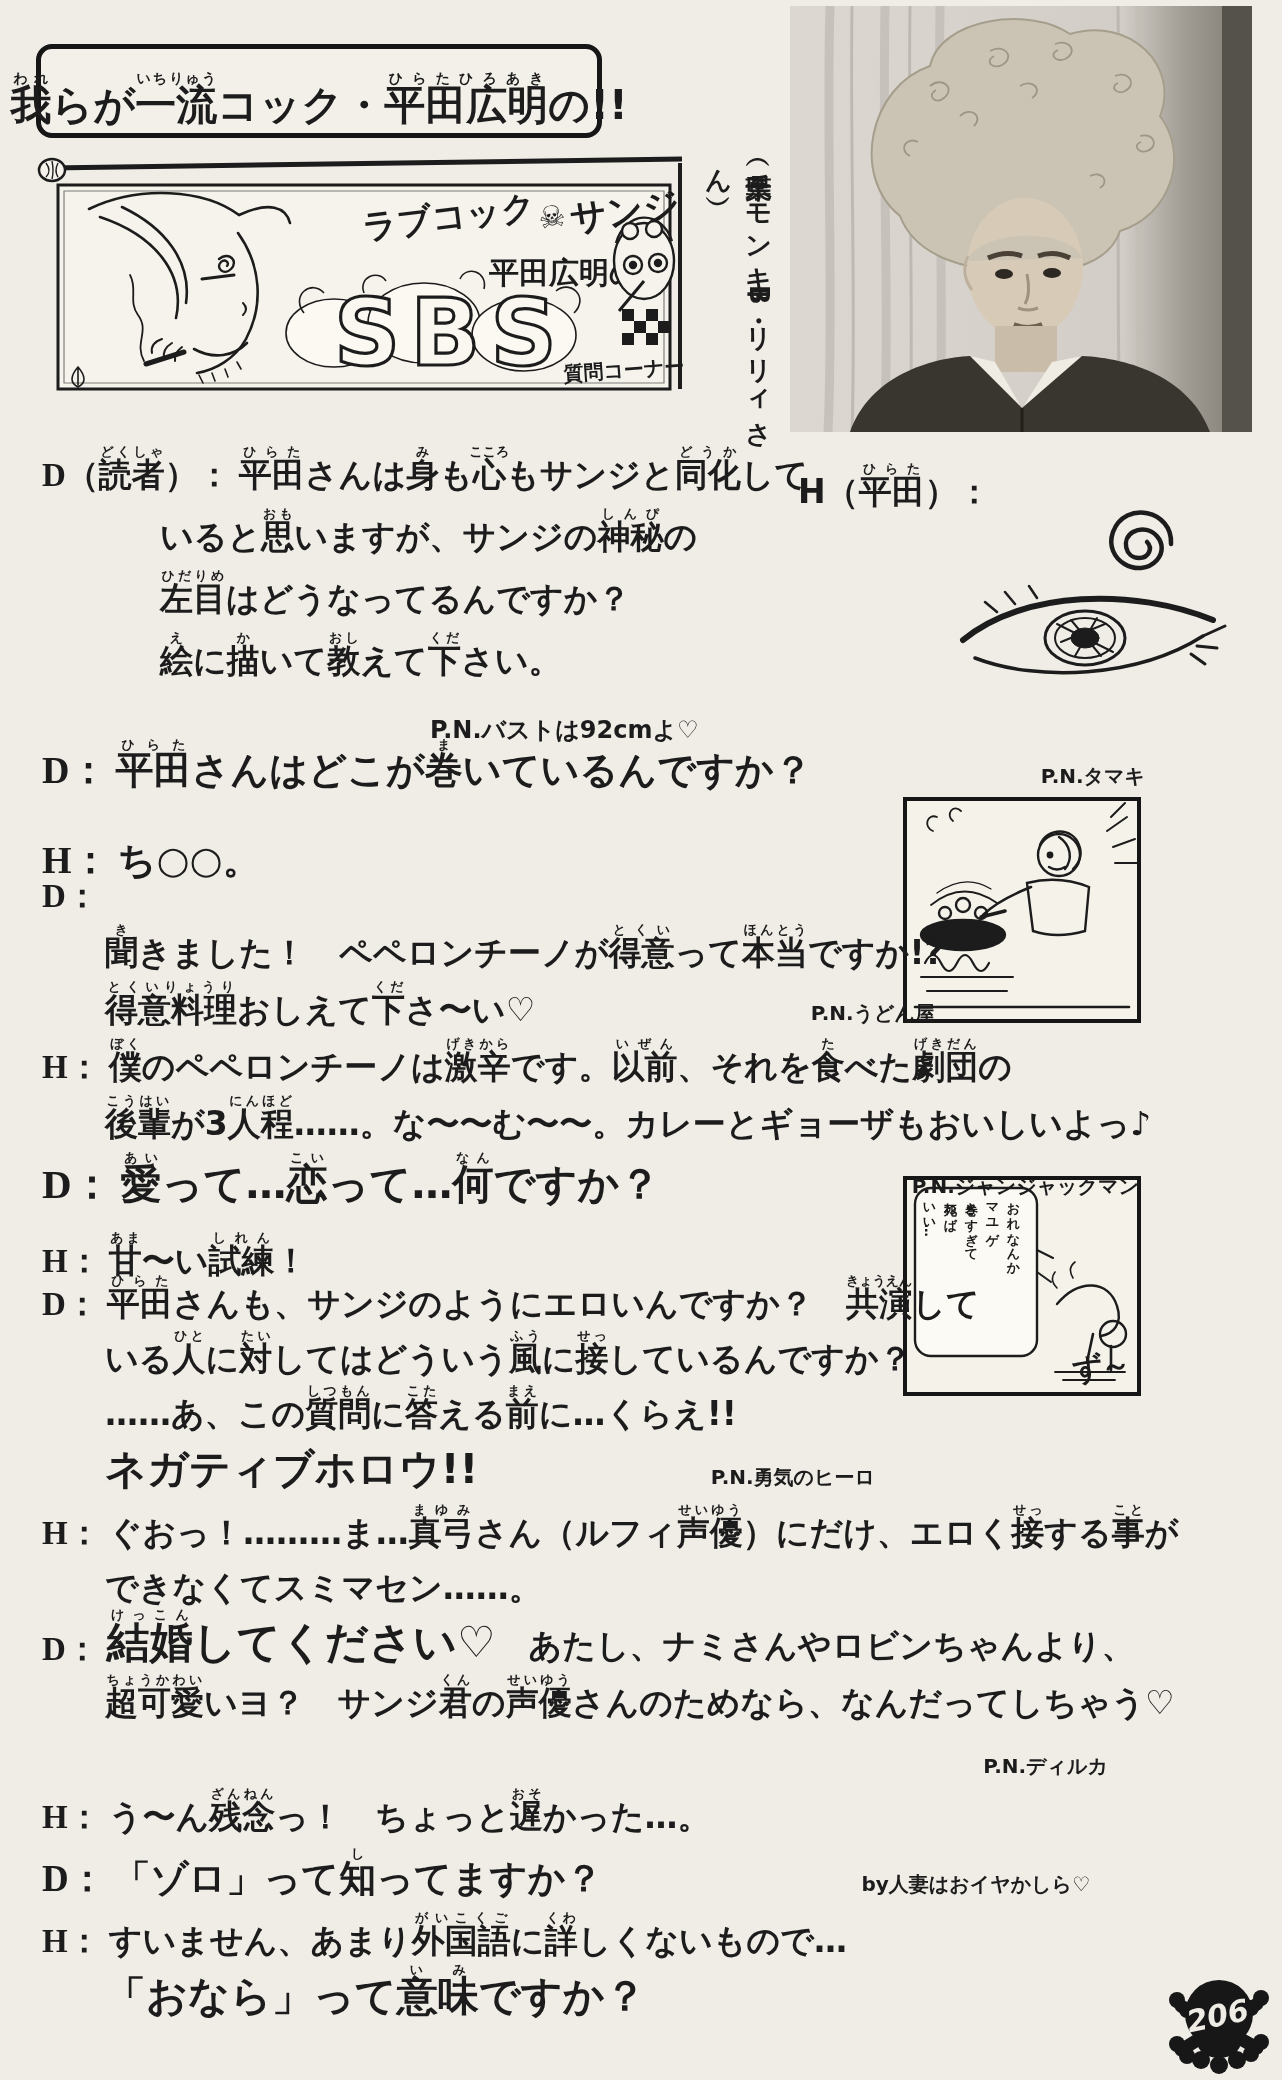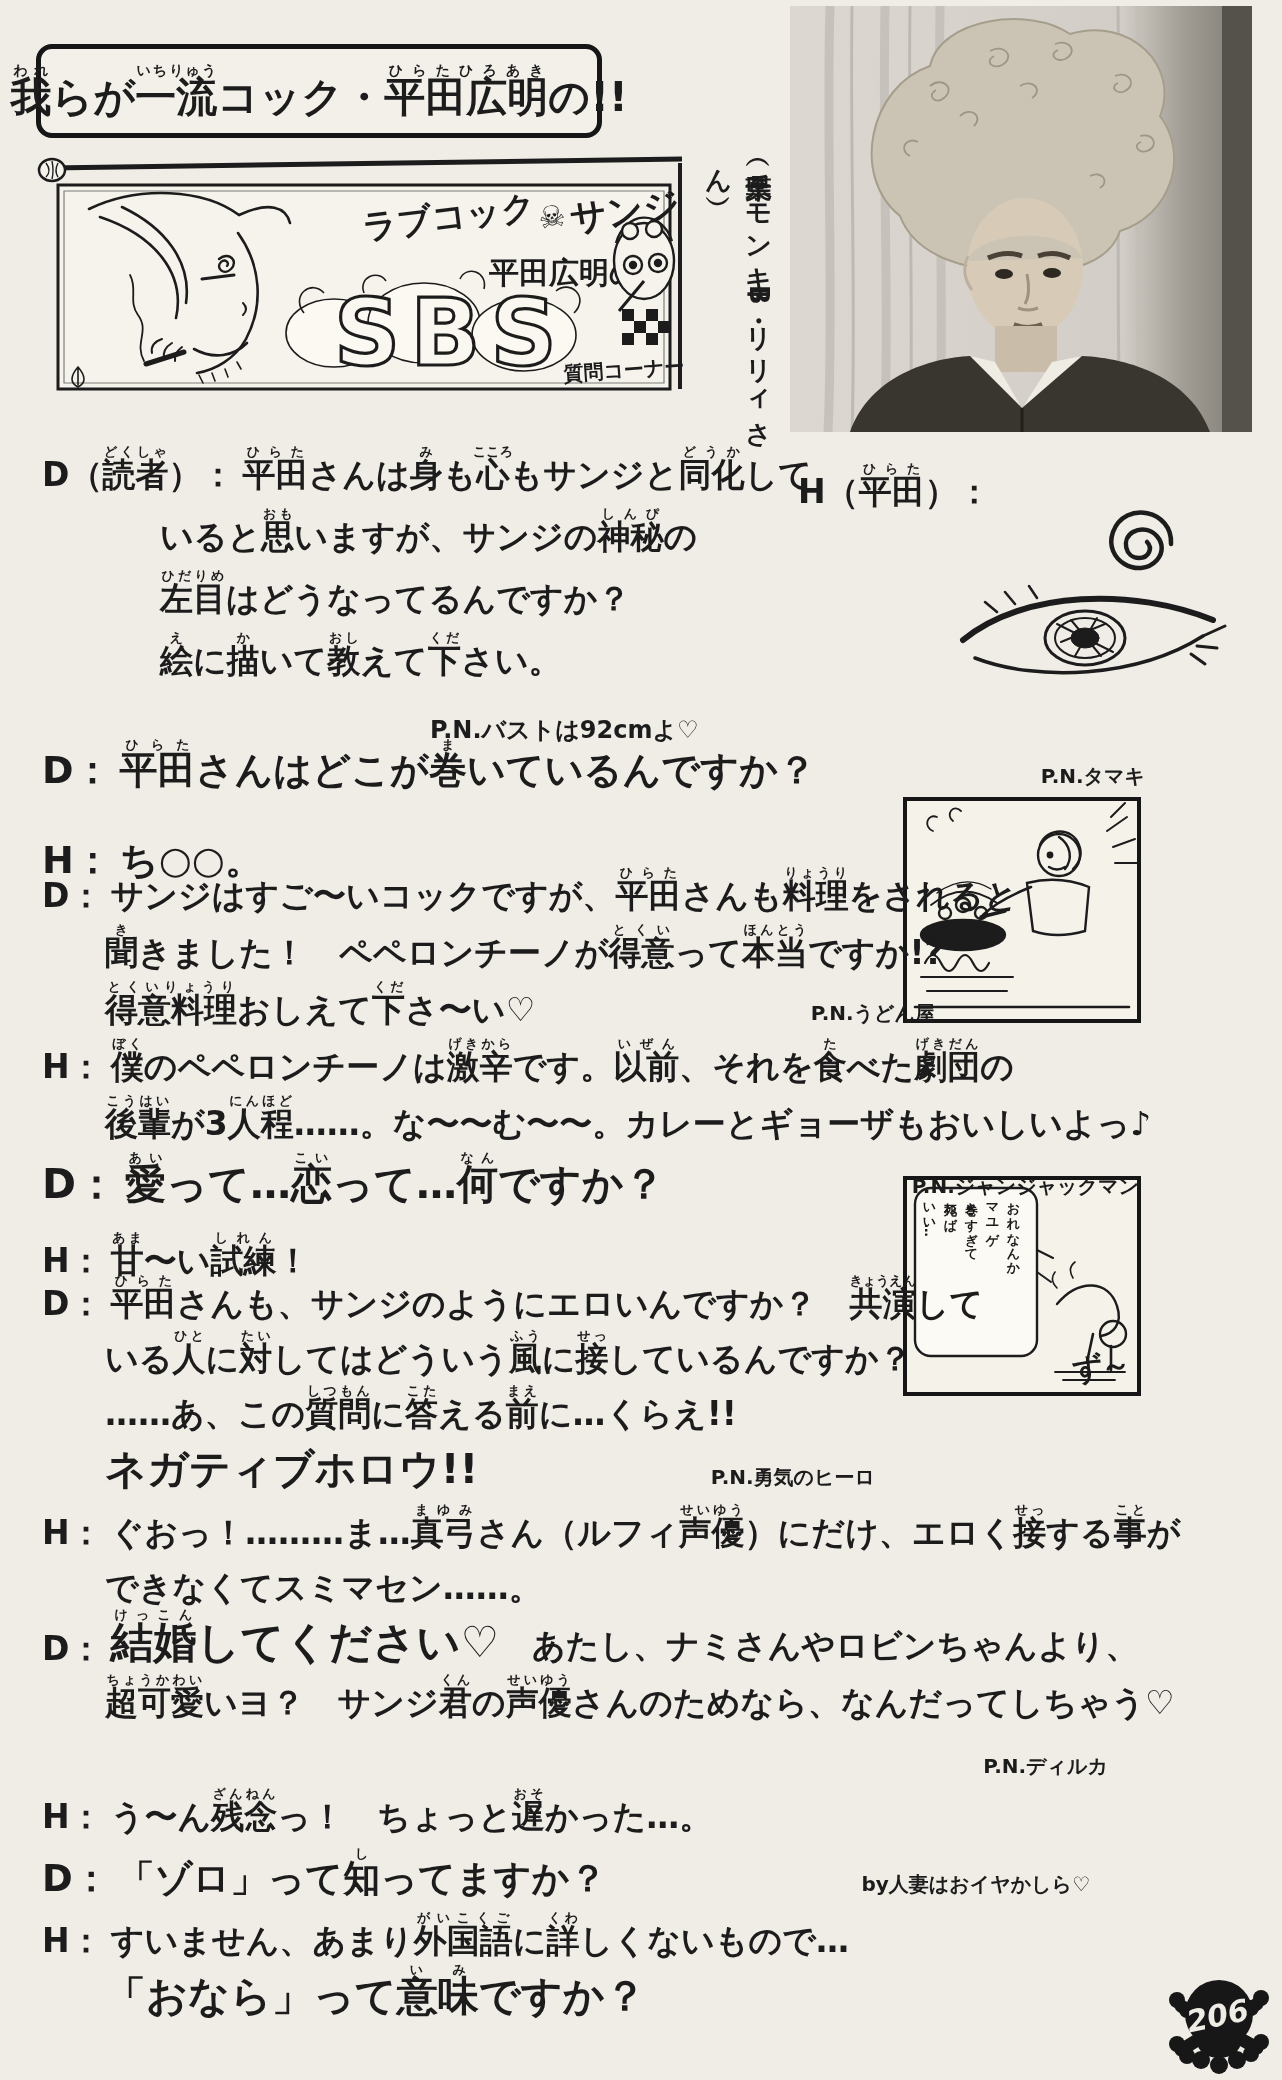--- a/index.html
+++ b/index.html
@@ -6,21 +6,21 @@
   .page{
     position:relative;width:1282px;height:2080px;margin:0 auto;
     background:#f0ede7;overflow:hidden;
     font-family:"DejaVu Sans",sans-serif;color:#1c1c1c;
   }
   
   .title-box{
     position:absolute;left:36px;top:44px;width:566px;height:94px;
     border:5px solid #161616;border-radius:16px;background:#f3f0e9;
     display:flex;align-items:flex-end;justify-content:center;
-    box-sizing:border-box;padding-bottom:8px;
+    box-sizing:border-box;
   }
   .title-box .tseg{font-size:41px;font-weight:900;white-space:nowrap;letter-spacing:0px;}
   .title-box rt{font-size:14px;font-weight:700;letter-spacing:0;}
   
   .banner{position:absolute;left:34px;top:143px;width:664px;height:260px;}
   
   .photo-caption{
     position:absolute;left:695px;top:150px;width:84px;height:295px;
     writing-mode:vertical-rl;text-orientation:mixed;
     font-size:26px;font-weight:600;line-height:40px;letter-spacing:2px;
@@ -45,21 +45,21 @@
   .bubble-text div{margin:0;}
   .sfx{
     position:absolute;right:8px;bottom:4px;font-size:30px;font-weight:900;
     transform:rotate(-6deg);letter-spacing:-2px;
   }
   
   .qa-area{position:absolute;left:0;top:0;width:1282px;height:2080px;}
   .qblock{position:absolute;left:42px;width:1215px;}
   .qline{position:relative;display:flex;align-items:flex-end;height:62px;
          font-size:33px;font-weight:700;white-space:nowrap;}
-  .qline .qlabel{margin-right:8px;white-space:nowrap;}
+  .qline .qlabel{margin-right:8px;white-space:nowrap;font-family:Liberation Serif, serif;}
   .qline .qtext{white-space:nowrap;}
   .qline rt{font-size:13px;font-weight:700;}
   .qline.cont{padding-left:63px;}
   .block-1 .qline.cont{padding-left:118px;}
   .qline .pn{position:absolute;bottom:6px;font-size:20px;font-weight:700;}
   .qline.big{font-size:41px;}
   .qline.mid{font-size:37px;}
   .qline.pnline{font-size:24px;padding-left:388px;}
   .em{font-size:43px;}
   .block-1{top:436px;}
@@ -330,21 +330,20 @@
           <span class="pn">P.N.タマキ</span>
         </div>
         <div class="qline">
           <span class="qlabel"><span>H：</span></span>
           <span class="qtext"><span>ち○○。</span></span>
         </div>
       </div>
       <div class="qblock block-3">
         <div class="qline">
           <span class="qlabel"><span>D：</span></span>
-          <span class="qtext"><span>サンジはすご〜いコックですが、</span><ruby>平田<rt>ひらた</rt></ruby><span>さんも</span><ruby>料理<rt>りょうり</rt></ruby><span>をされると</span></span>
         </div>
         <div class="qline cont">
           <span class="qtext"><ruby>聞<rt>き</rt></ruby><span>きました！　ペペロンチーノが</span><ruby>得意<rt>とくい</rt></ruby><span>って</span><ruby>本当<rt>ほんとう</rt></ruby><span>ですか!?</span></span>
         </div>
         <div class="qline cont">
           <span class="qtext"><ruby>得意料理<rt>とくいりょうり</rt></ruby><span>おしえて</span><ruby>下<rt>くだ</rt></ruby><span>さ〜い♡</span></span>
           <span class="pn">P.N.うどん屋</span>
         </div>
         <div class="qline">
           <span class="qlabel"><span>H：</span></span>

